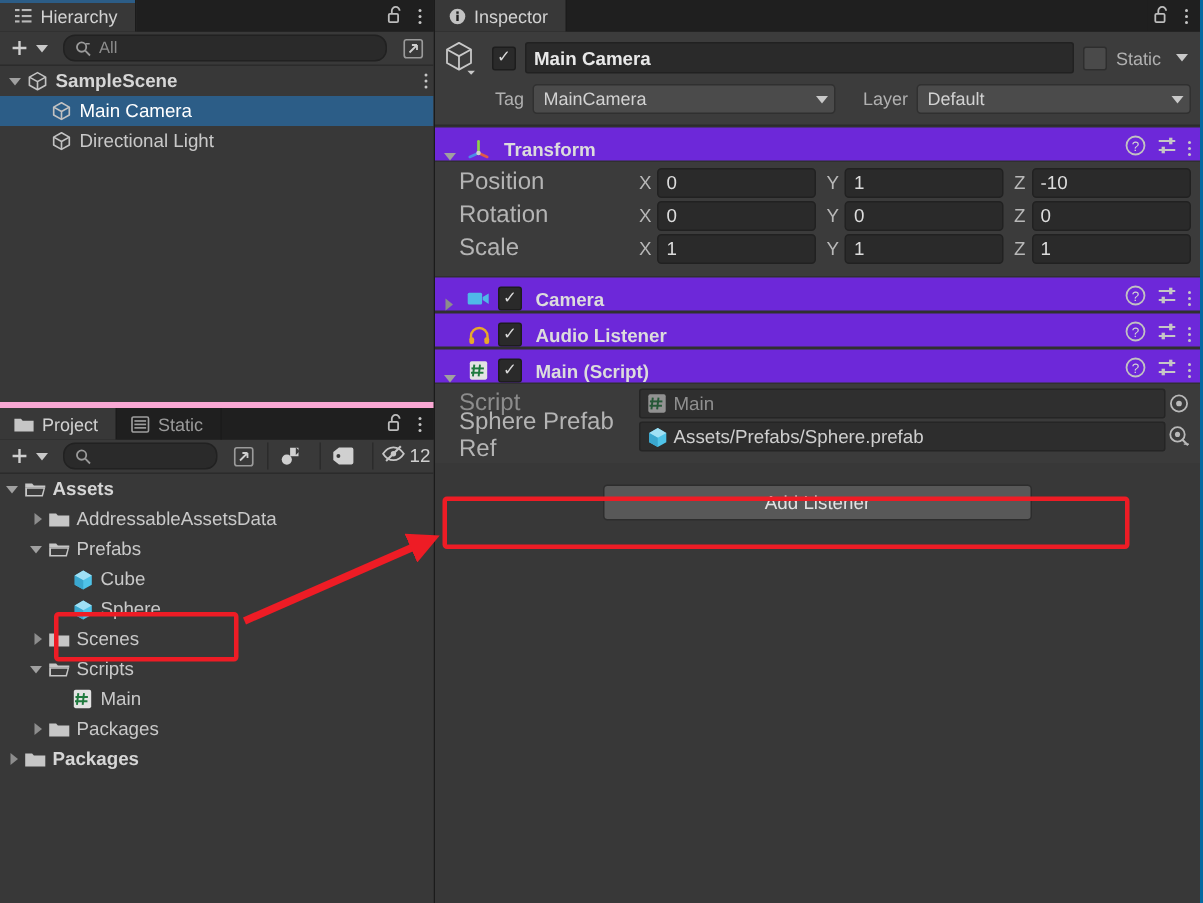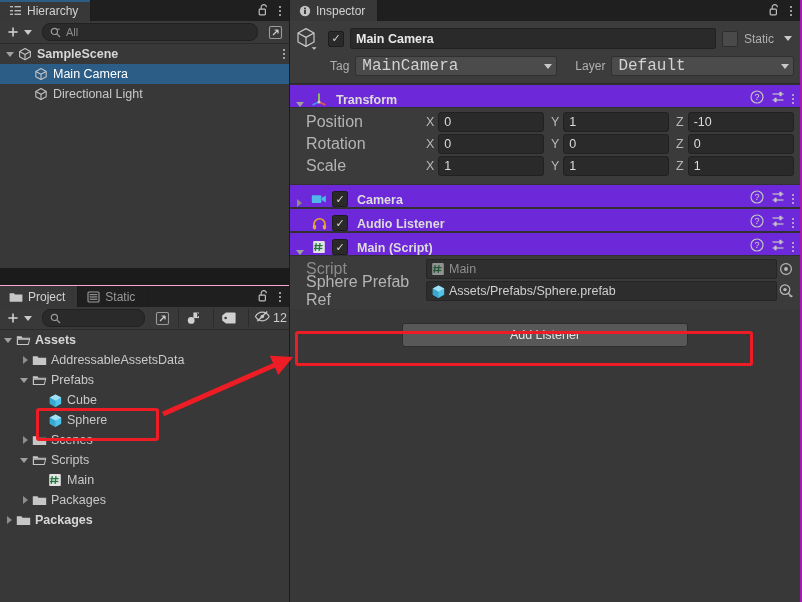--- a/index.html
+++ b/index.html
@@ -55,42 +55,42 @@
   .row.sel .lbl { color: #ffffff; }
   .row.bold .lbl { font-weight: bold; color: #d6d6d6; }
   .tri { width: 0; height: 0; }
   .tri.down { border-left: 4.5px solid transparent; border-right: 4.5px solid transparent; border-top: 5.5px solid #a0a0a0; }
   .tri.right { border-top: 4.5px solid transparent; border-bottom: 4.5px solid transparent; border-left: 5.5px solid #8d8d8d; }
   .ico { width: 16px; height: 16px; flex: 0 0 16px; display: inline-flex; align-items: center; justify-content: center; margin-right: 4px; }
 
   
   #left { width: 289px; flex: 0 0 289px; border-right: 1px solid #1b1b1b; display: flex; flex-direction: column; }
   #hierarchy { height: 268px; flex: 0 0 268px; }
-  #project { flex: 1; border-top: 1px solid #f9a8d4; margin-top: 17px; }
+  #project { flex: 1; border-top: 4px solid #f9a8d4; }
 
   
-  #inspector { flex: 1; display: flex; flex-direction: column; background: #383838; border-right: 2px solid #a21caf; }
+  #inspector { flex: 1; display: flex; flex-direction: column; background: #383838; border-right: 2px solid #0369a1; }
   .insp-body { flex: 1; overflow: hidden; }
 
   .go-head { background: #3c3c3c; padding: 6px 6px 7px 6px; border-bottom: 1px solid #2b2b2b; }
   .go-row1 { display: flex; align-items: center; gap: 6px; }
   .go-row2 { display: flex; align-items: center; gap: 6px; margin-top: 6px; padding-left: 34px; }
   .cb {
     width: 14px; height: 14px; flex: 0 0 14px; background: #2a2a2a; border: 1px solid #1d1d1d;
     border-radius: 2px; display: flex; align-items: center; justify-content: center;
     color: #d9d9d9; font-size: 11px; line-height: 1;
   }
   .namefield {
     flex: 1; height: 19px; background: #2a2a2a; border: 1px solid #212121; border-radius: 2px;
     display: flex; align-items: center; padding: 0 5px; color: #e8e8e8; font-weight: bold; font-size: 12.5px;
   }
   .lbl-dim { color: #b0b0b0; font-size: 12px; }
   .dd {
     height: 18px; background: #4b4b4b; border: 1px solid #303030; border-radius: 3px;
-    display: flex; align-items: center; padding: 0 4px 0 6px; color: #d2d2d2; font-size: 16px; gap: 4px; font-family: Liberation Mono, monospace;
+    display: flex; align-items: center; padding: 0 4px 0 6px; color: #d2d2d2; font-size: 12px; gap: 4px;
   }
   .dd .txt { flex: 1; }
   .caret { width: 0; height: 0; border-left: 4px solid transparent; border-right: 4px solid transparent; border-top: 5px solid #c9c9c9; }
 
   .comp-head {
     height: 22px; background: #6d28d9; border-top: 1px solid #303030; border-bottom: 1px solid #303030;
     display: flex; align-items: flex-end; padding: 0 6px 0 3px; gap: 5px;
   }
   .comp-head .title { font-weight: bold; color: #dcdcdc; font-size: 12.5px; margin-left: 4px; flex: 1; }
   .comp-tools { display: flex; align-items: center; gap: 7px; }

